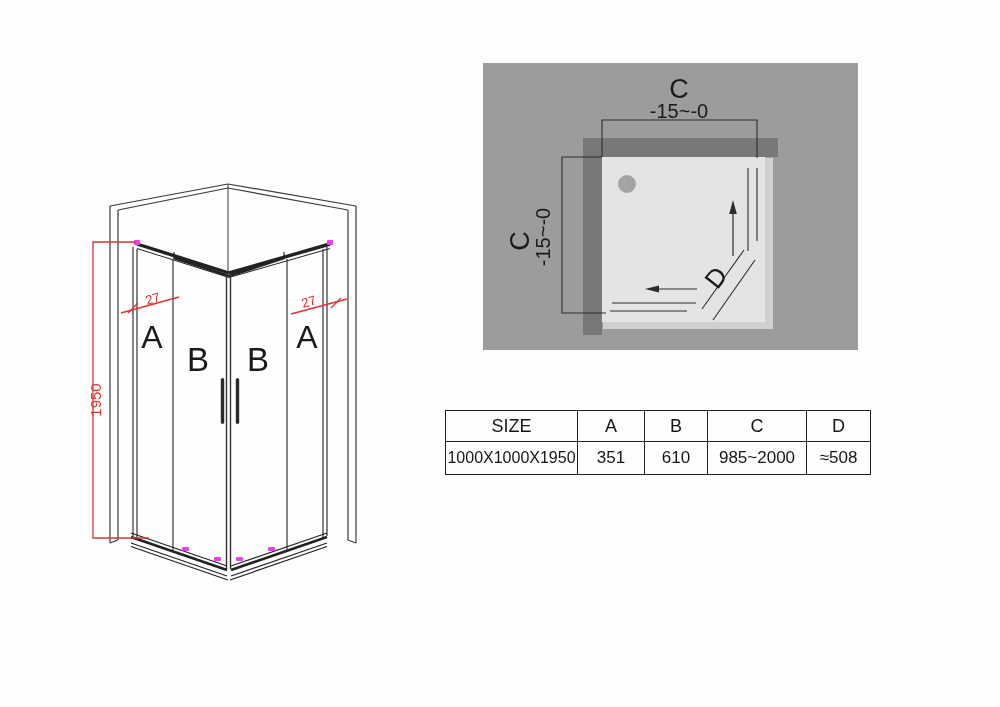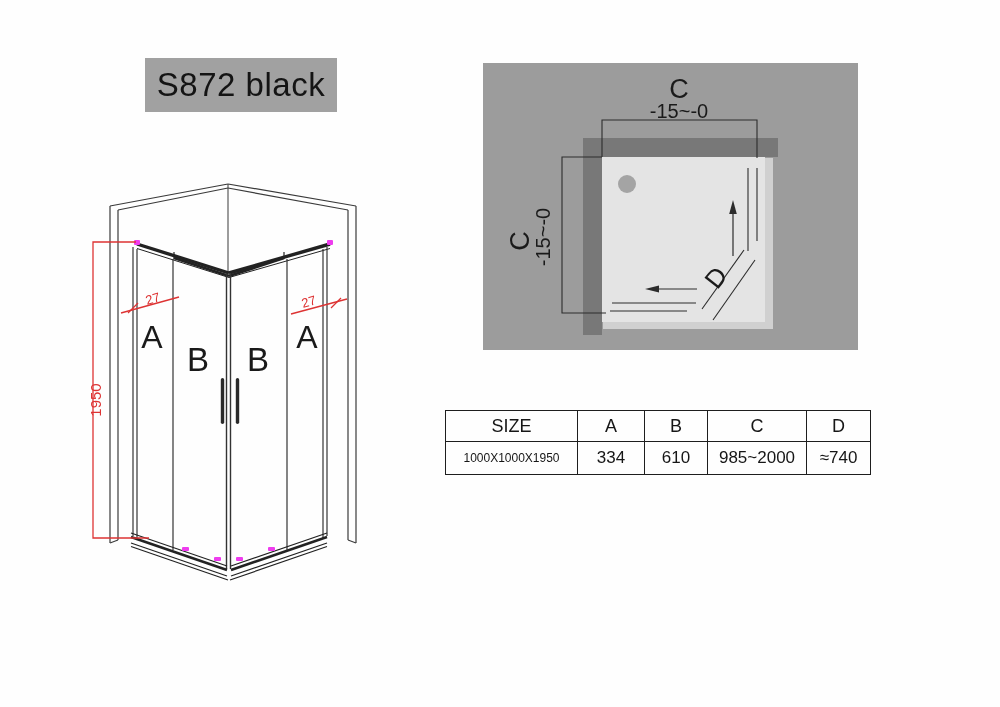--- a/index.html
+++ b/index.html
@@ -27,30 +27,27 @@
   
   .spec-table{
     position:absolute;left:445px;top:410px;border-collapse:collapse;table-layout:fixed;padding-left:35px;
   }
   .spec-table td,.spec-table th{
     border:1.7px solid #1e1e1e;text-align:center;vertical-align:middle;
     padding:0;font-weight:normal;color:#161616;
   }
   .spec-table tr.hdr td{height:30px;font-size:18px;}
   .spec-table tr.dat td{height:32px;font-size:17px;}
-  .spec-table tr.dat td.size-cell{font-size:12px;}
+  .spec-table tr.dat td.size-cell{font-size:16px;}
 </style>
 </head>
 <body>
 
 <div id="sheet">
 
-  <div class="title-box">
-    <span>S872 black</span>
-  </div>
 
   <svg class="front-svg" viewBox="75 178 300 425">
 
     <g stroke="#3a3a3a" stroke-width="1.2" fill="none">
       <line x1="110" y1="206" x2="110" y2="543"></line>
       <line x1="118" y1="210" x2="118" y2="540"></line>
       <line x1="110" y1="206" x2="228" y2="184"></line>
       <line x1="118" y1="210" x2="228" y2="188"></line>
       <line x1="110" y1="543" x2="118" y2="540"></line>
       <line x1="356" y1="206" x2="356" y2="543"></line>
@@ -178,21 +175,21 @@
     <tbody>
         <tr class="hdr">
       <td>SIZE</td>
       <td>A</td>
       <td>B</td>
       <td>C</td>
       <td>D</td>
     </tr>
     <tr class="dat">
       <td class="size-cell">1000X1000X1950</td>
-      <td>334</td>
+      <td>351</td>
       <td>610</td>
       <td>985~2000</td>
-      <td>≈740</td>
+      <td>≈508</td>
     </tr>
   </tbody>
     </table>
 
 </div>
 
 </body></html>

